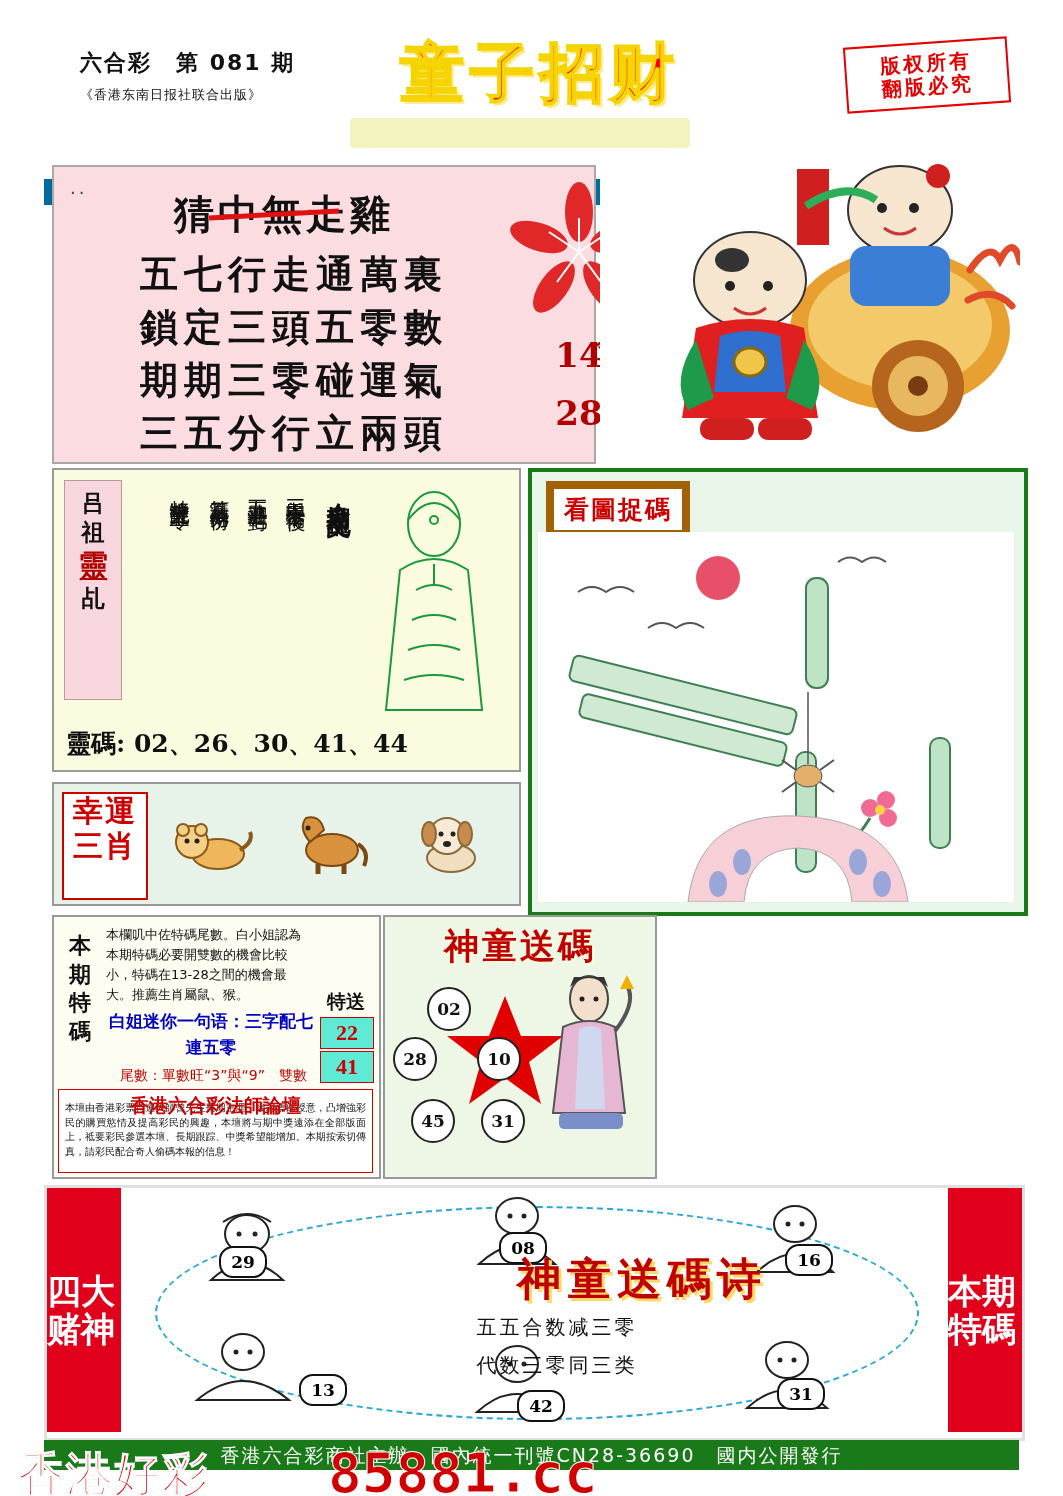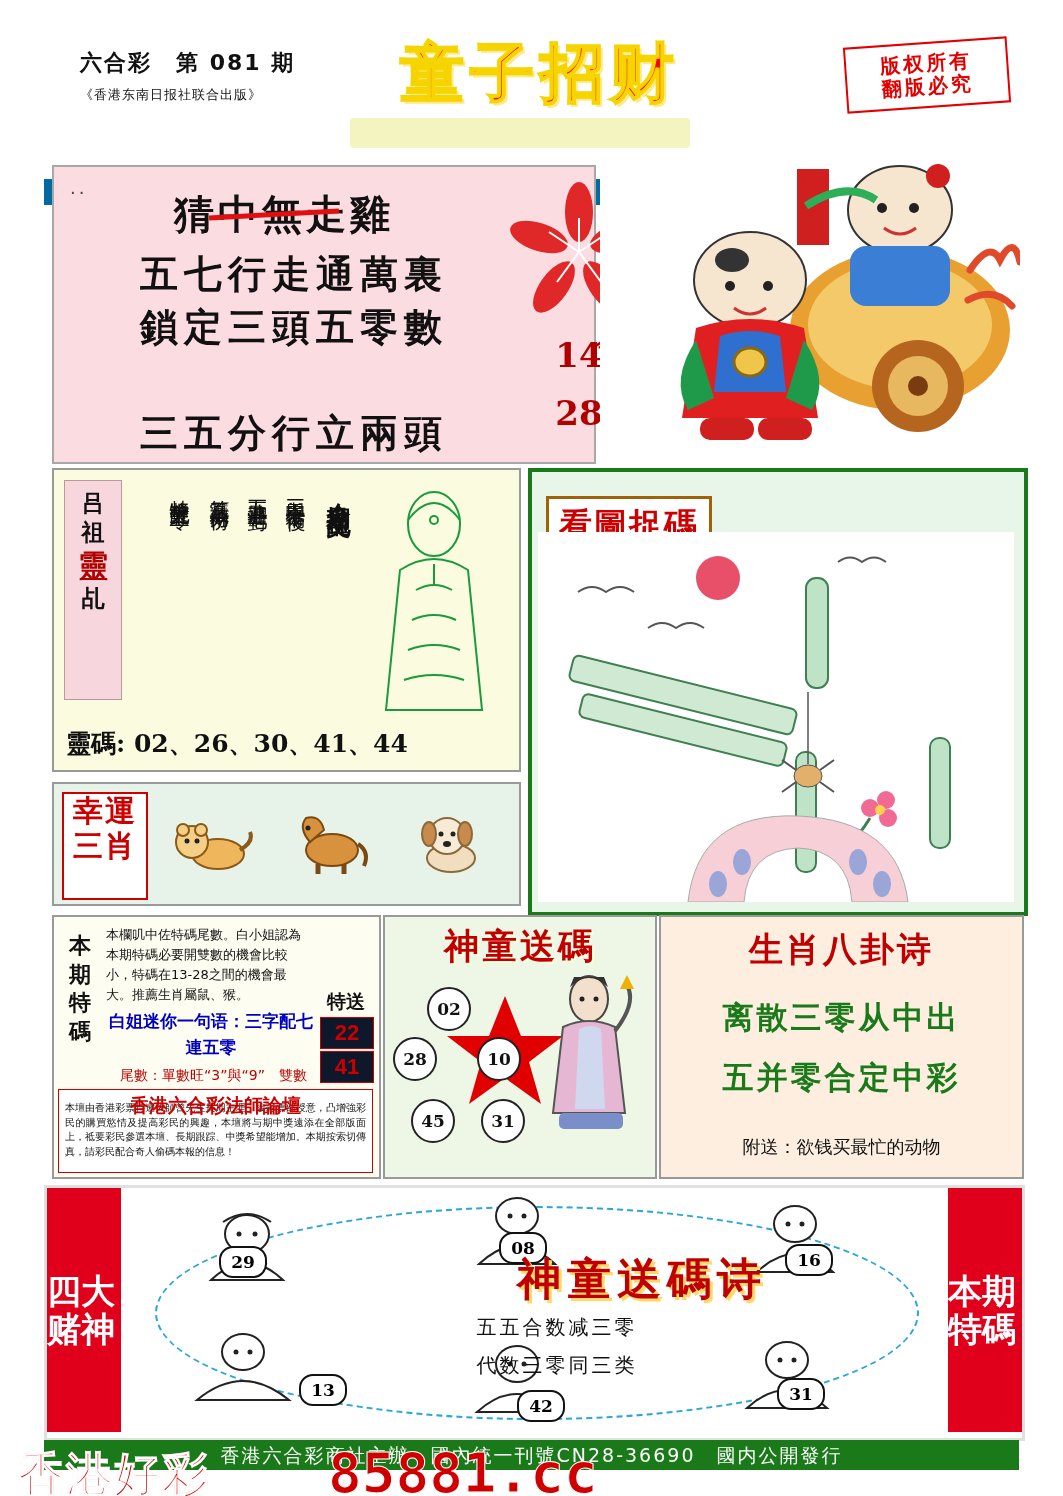--- a/index.html
+++ b/index.html
@@ -48,43 +48,43 @@
   .ling .titlebox .big{font-size:30px;color:#b00000;}
   .vcol{position:absolute;top:14px;writing-mode:vertical-rl;text-orientation:upright;
      font-family:"DejaVu Serif","Liberation Serif",serif;font-size:20px;color:#111;line-height:1.35;letter-spacing:2px;}
   .vcol.head{font-size:24px;font-weight:bold;}
   .ling .codes{position:absolute;left:12px;bottom:10px;font-size:25px;font-weight:bold;color:#111;
      font-family:"DejaVu Serif","Liberation Serif",serif;}
   .guanyin{position:absolute;left:300px;top:10px;width:160px;height:250px;}
 
   
   .picbox{position:absolute;left:528px;top:468px;width:492px;height:440px;background:#e8f5e9;border:4px solid #1a7a1a;}
-  .picbox .tag{position:absolute;left:14px;top:24px;background:#fff;border:3px solid #a16207;padding:4px 10px;
-     font-size:33px;font-weight:bold;color:#c00;font-family:"DejaVu Serif","Liberation Serif",serif;letter-spacing:2px;}
+  .picbox .tag{position:absolute;left:14px;top:9px;background:#fff;border:8px solid #a16207;padding:4px 10px;
+     font-size:25px;font-weight:bold;color:#c00;font-family:"DejaVu Serif","Liberation Serif",serif;letter-spacing:2px;}
   .scene{position:absolute;left:6px;top:60px;width:476px;height:370px;background:#fff;overflow:hidden;}
 
   
   .lucky{position:absolute;left:52px;top:782px;width:465px;height:120px;background:#e7f3e8;border:2px solid #999;}
   .lucky .tag{position:absolute;left:8px;top:8px;width:82px;height:104px;background:#fff;border:2px solid #c00;
      display:flex;flex-direction:column;align-items:center;}
   .lucky .tag span{font-size:30px;font-weight:bold;color:#c00;letter-spacing:2px;line-height:1.15;
      font-family:"DejaVu Serif","Liberation Serif",serif;}
   .animals{position:absolute;left:100px;top:10px;width:355px;height:100px;display:flex;align-items:center;justify-content:space-around;}
 
   
   .spec{position:absolute;left:52px;top:915px;width:325px;height:260px;background:#fdfdf2;border:2px solid #999;}
   .spec .sidetag{position:absolute;left:6px;top:14px;width:40px;font-size:22px;font-weight:bold;color:#111;
      text-align:center;line-height:1.3;font-family:"DejaVu Serif","Liberation Serif",serif;}
   .spec .body{position:absolute;left:52px;top:8px;width:200px;font-size:13px;color:#111;line-height:1.55;}
   .spec .q{position:absolute;left:52px;top:92px;width:210px;font-size:17px;color:#0000c0;font-weight:bold;
      text-align:center;line-height:1.5;font-family:"DejaVu Serif","Liberation Serif",serif;}
   .spec .tail{position:absolute;left:52px;top:148px;width:215px;font-size:14px;color:#c00000;line-height:1.5;text-align:center;}
   .spec .sendlbl{position:absolute;left:262px;top:72px;width:60px;font-size:19px;font-weight:bold;color:#111;text-align:center;}
-  .spec .sendnum{position:absolute;left:266px;width:52px;height:30px;border:1px solid #c00;background:#0f172a;color:#c00;
-     font-size:22px;font-weight:bold;text-align:center;line-height:30px;font-family:Liberation Sans, sans-serif;}
+  .spec .sendnum{position:absolute;left:266px;width:52px;height:30px;border:1px solid #c00;background:#5eead4;color:#c00;
+     font-size:22px;font-weight:bold;text-align:center;line-height:30px;font-family:Liberation Serif, serif;}
   .spec .footbox{position:absolute;left:4px;bottom:4px;width:313px;height:82px;border:1px solid #c00;background:#fff;}
   .spec .footbox .ft{position:absolute;left:0;top:3px;width:313px;text-align:center;font-size:19px;font-weight:bold;color:#c00;}
   .spec .footbox p{margin:11px 6px 0;font-size:10px;line-height:1.45;color:#111;text-align:justify;}
 
   
   .shen{position:absolute;left:383px;top:915px;width:270px;height:260px;background:#eef6e6;border:2px solid #999;}
   .shen .t{position:absolute;left:0;top:6px;width:270px;text-align:center;font-size:35px;font-weight:bold;color:#c00000;
      font-family:"DejaVu Serif","Liberation Serif",serif;letter-spacing:3px;text-shadow:2px 2px 0 #ffd;}
   .star{position:absolute;left:60px;top:75px;width:120px;height:115px;}
   .ball{position:absolute;width:40px;height:40px;border-radius:50%;border:2px solid #222;background:#fff;color:#111;
@@ -150,20 +150,21 @@
   <div class="greenbar">
     <div class="bar-text">省港六合彩</div>
   </div>
 
   <div class="verse">
     <div class="dots">..</div>
     <div class="headline">猜中無走雞</div>
     <div class="strike"></div>
     <div class="line" style="top:82px">五七行走通萬裏</div>
     <div class="line" style="top:135px">鎖定三頭五零數</div>
+    <div class="line" style="top:188px">期期三零碰運氣</div>
     <div class="line" style="top:241px">三五分行立兩頭</div>
 
     <svg class="flower" viewBox="0 0 140 140">
       <g fill="#e02828">
         <ellipse cx="70" cy="30" rx="14" ry="30"></ellipse>
         <ellipse cx="110" cy="55" rx="14" ry="30" transform="rotate(72 110 55)"></ellipse>
         <ellipse cx="95" cy="105" rx="14" ry="30" transform="rotate(144 95 105)"></ellipse>
         <ellipse cx="45" cy="105" rx="14" ry="30" transform="rotate(216 45 105)"></ellipse>
         <ellipse cx="30" cy="55" rx="14" ry="30" transform="rotate(288 30 55)"></ellipse>
       </g>
@@ -369,26 +370,20 @@
       <circle cx="45" cy="30" r="2.5" fill="#222"></circle>
         <circle cx="59" cy="30" r="2.5" fill="#222"></circle>
       <path d="M26 58 q26 -12 52 0 l10 86 h-72 z" fill="#e6b7d2" stroke="#555" stroke-width="2"></path>
       <path d="M42 60 q12 -6 22 0 l4 80 h-30 z" fill="#cfd8ef"></path>
       <path d="M78 62 q22 -28 12 -46" stroke="#555" stroke-width="4" fill="none"></path>
       <polygon points="90,6 97,20 83,20" fill="#f0b000"></polygon>
       <rect x="22" y="144" width="64" height="16" rx="5" fill="#7a8ec9"></rect>
     </svg>
   </div>
 
-  <div class="poem">
-    <div class="t">生肖八卦诗</div>
-    <div class="l" style="top:80px">离散三零从中出</div>
-    <div class="l" style="top:140px">五并零合定中彩</div>
-    <div class="note">附送：欲钱买最忙的动物</div>
-  </div>
 
   <div class="bottom">
     <div class="sidebanner sb-left">
       <span>四大赌神</span>
     </div>
     <div class="sidebanner sb-right">
       <span>本期特碼</span>
     </div>
 
     <div class="bmid">

